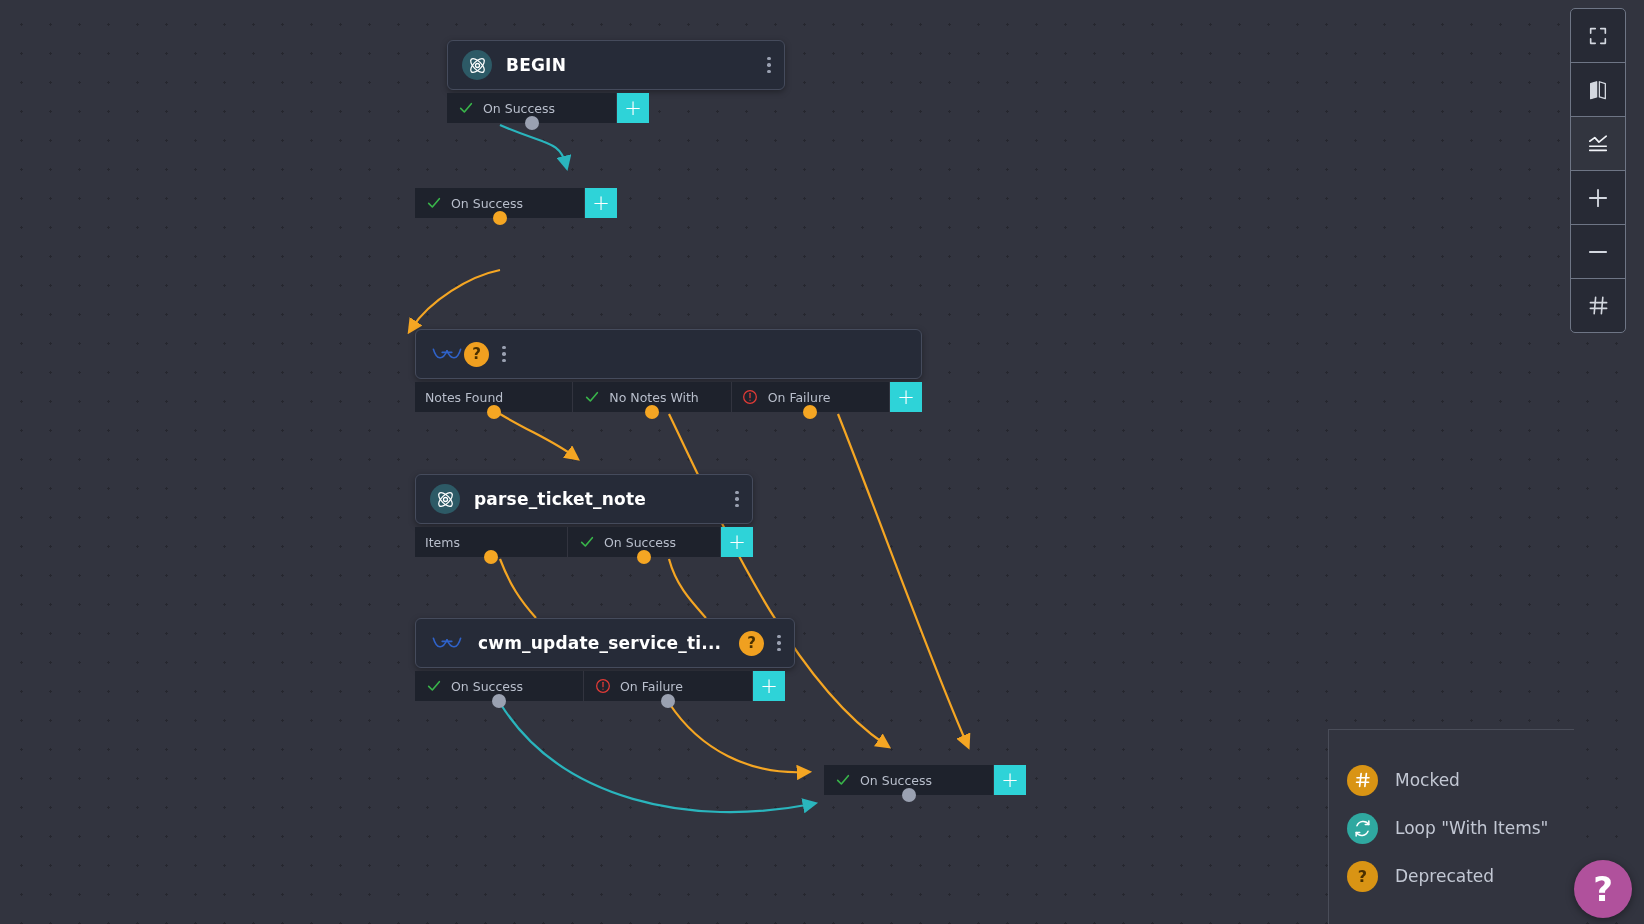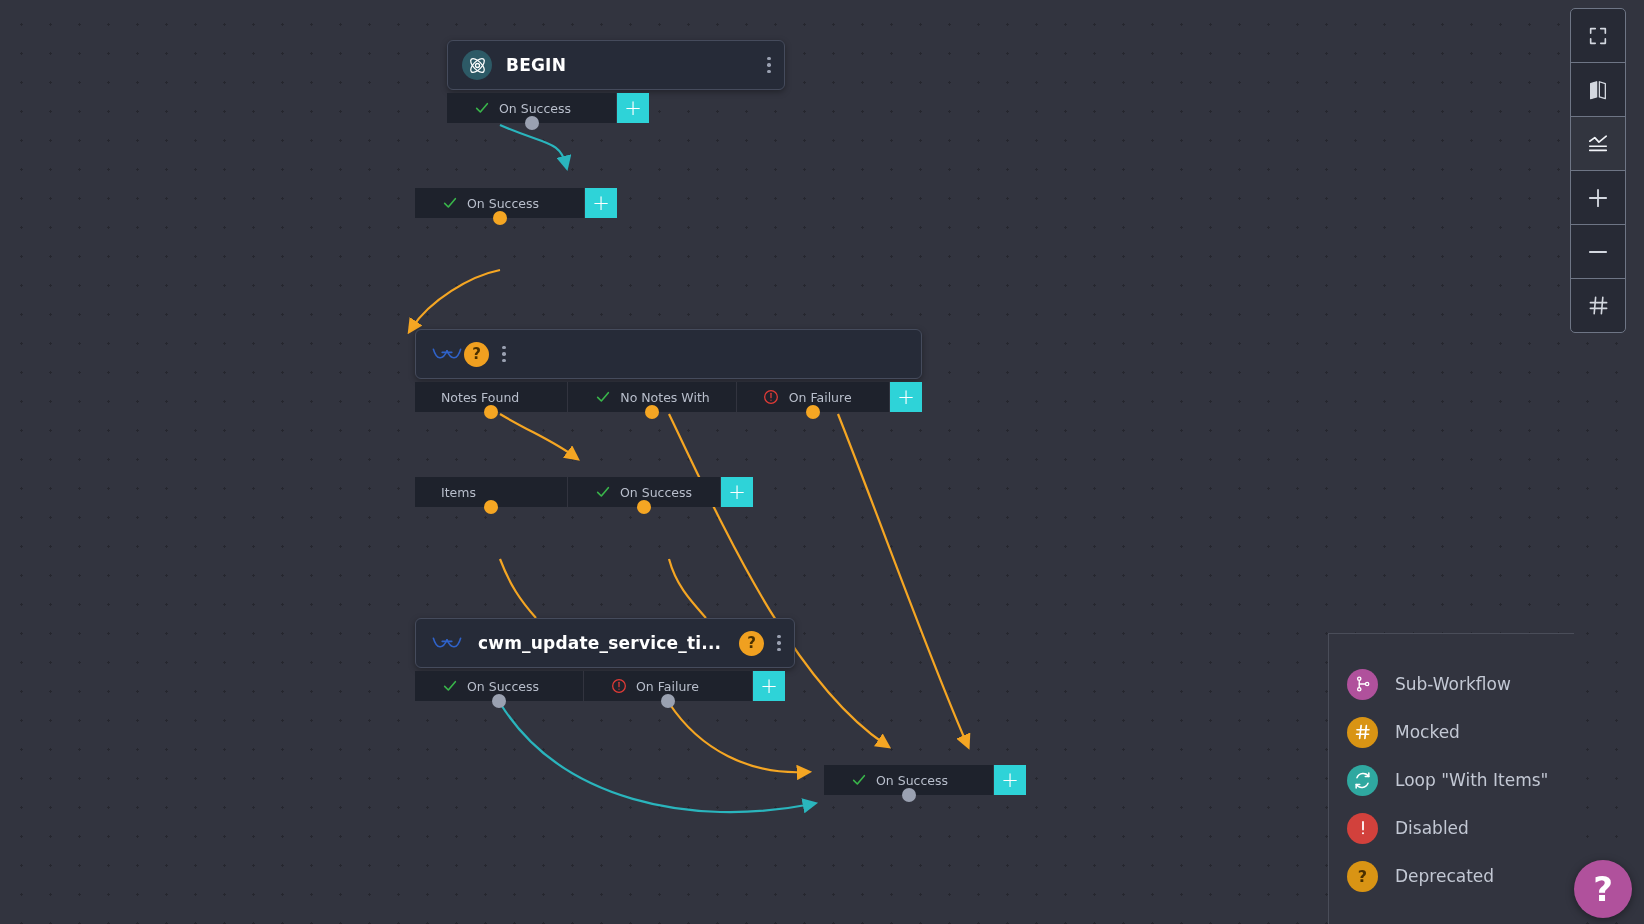--- a/index.html
+++ b/index.html
@@ -60,21 +60,21 @@
   
   .ports {
     display:flex;
     height: 30px;
     margin-top: 3px;
     box-sizing:border-box;
   }
   .port {
     background:#1e222c;
     display:flex; align-items:center;
-    padding: 0 26px;
+    padding: 0 10px;
     box-sizing:border-box;
     position:relative;
     border-right:1px solid #32343f;
     height:30px;
   }
   .port-label { color:#b9bfcc; font-size:12.5px; white-space:nowrap;
                 font-family:"DejaVu Sans", sans-serif;}
   .port-ico { width:17px; margin-right:9px; display:flex;align-items:center;justify-content:center;}
   .addbtn {
     width: 32px; height: 30px; background:#2ed3d8;
@@ -253,20 +253,35 @@
             </span>
             <span class="port-label">On Failure</span>
             <span class="dot orange"></span>
           </div>
           <div class="addbtn">
             <span>+</span>
           </div>
         </div>
       </div>
       <div class="node" style="left: 415px; top: 474px; width: 338px;">
+        <div class="node-head">
+          <div class="node-icon atom">
+            <svg width="21" height="21" viewBox="0 0 24 24" fill="none" stroke="#ffffff" stroke-width="1.5">
+              <circle cx="12" cy="12" r="2.3" fill="none"></circle>
+              <ellipse cx="12" cy="12" rx="10" ry="4.6" transform="rotate(45 12 12)"></ellipse>
+              <ellipse cx="12" cy="12" rx="10" ry="4.6" transform="rotate(-45 12 12)"></ellipse>
+            </svg>
+          </div>
+          <div class="node-title">parse_ticket_note</div>
+          <div class="kebab">
+            <i></i>
+            <i></i>
+            <i></i>
+          </div>
+        </div>
         <div class="ports">
           <div class="port" style="width: 169px;">
             <span class="port-label">Items</span>
             <span class="dot orange"></span>
           </div>
           <div class="port" style="width: 169px;">
             <span class="port-ico">
               <svg width="16" height="16" viewBox="0 0 24 24" fill="none" stroke="#39b54a" stroke-width="2.4" stroke-linecap="round" stroke-linejoin="round">
                 <path d="M4 12.5 L9.5 18 L20 5.5"></path>
               </svg>
@@ -390,32 +405,20 @@
             <path d="M16.5 3.5 L15 20.5"></path>
             <path d="M3.5 9 L20.5 9"></path>
             <path d="M3.5 15 L20.5 15"></path>
           </svg>
         </span>
       </div>
     </div>
 
   <div id="legend">
       <div class="leg-row">
-        <span class="leg-ico" style="background: rgb(176, 81, 156);">
-          <svg width="18" height="18" viewBox="0 0 24 24" fill="none" stroke="#ffffff" stroke-width="1.8" stroke-linecap="round">
-            <circle cx="7" cy="5" r="2.2"></circle>
-            <circle cx="17.5" cy="12" r="2.2"></circle>
-            <circle cx="7" cy="19" r="2.2"></circle>
-            <path d="M7 7.2 L7 16.8"></path>
-            <path d="M7 12 L15.3 12"></path>
-          </svg>
-        </span>
-        <span class="leg-label">Sub-Workflow</span>
-      </div>
-      <div class="leg-row">
         <span class="leg-ico" style="background: rgb(217, 148, 20);">
           <svg width="18" height="18" viewBox="0 0 24 24" fill="none" stroke="#ffffff" stroke-width="2.2" stroke-linecap="round">
             <path d="M9.5 3.5 L7.5 20.5"></path>
             <path d="M16.5 3.5 L14.5 20.5"></path>
             <path d="M4 9 L20 9"></path>
             <path d="M3.4 15 L19.4 15"></path>
           </svg>
         </span>
         <span class="leg-label">Mocked</span>
       </div>
@@ -424,29 +427,20 @@
           <svg width="19" height="19" viewBox="0 0 24 24" fill="none" stroke="#ffffff" stroke-width="1.9" stroke-linecap="round" stroke-linejoin="round">
             <path d="M20 7 A8.5 8.5 0 0 0 5 8.5"></path>
             <path d="M4 17 A8.5 8.5 0 0 0 19 15.5"></path>
             <path d="M20 2.5 L20 7 L15.5 7"></path>
             <path d="M4 21.5 L4 17 L8.5 17"></path>
           </svg>
         </span>
         <span class="leg-label">Loop "With Items"</span>
       </div>
       <div class="leg-row">
-        <span class="leg-ico" style="background: rgb(210, 65, 60);">
-          <svg width="18" height="18" viewBox="0 0 24 24" fill="none" stroke="#ffffff" stroke-width="2.4" stroke-linecap="round">
-            <path d="M12 4 L12 14"></path>
-            <circle cx="12" cy="19" r="1.4" fill="#ffffff" stroke="none"></circle>
-          </svg>
-        </span>
-        <span class="leg-label">Disabled</span>
-      </div>
-      <div class="leg-row">
         <span class="leg-ico" style="background: rgb(217, 148, 20);">
           <span style="color:#4a3000;font-size:16px;font-weight:bold;font-family:'DejaVu Sans',sans-serif;">?</span>
         </span>
         <span class="leg-label">Deprecated</span>
       </div>
     </div>
 
   <div id="helpfab">
     <span>?</span>
   </div>

